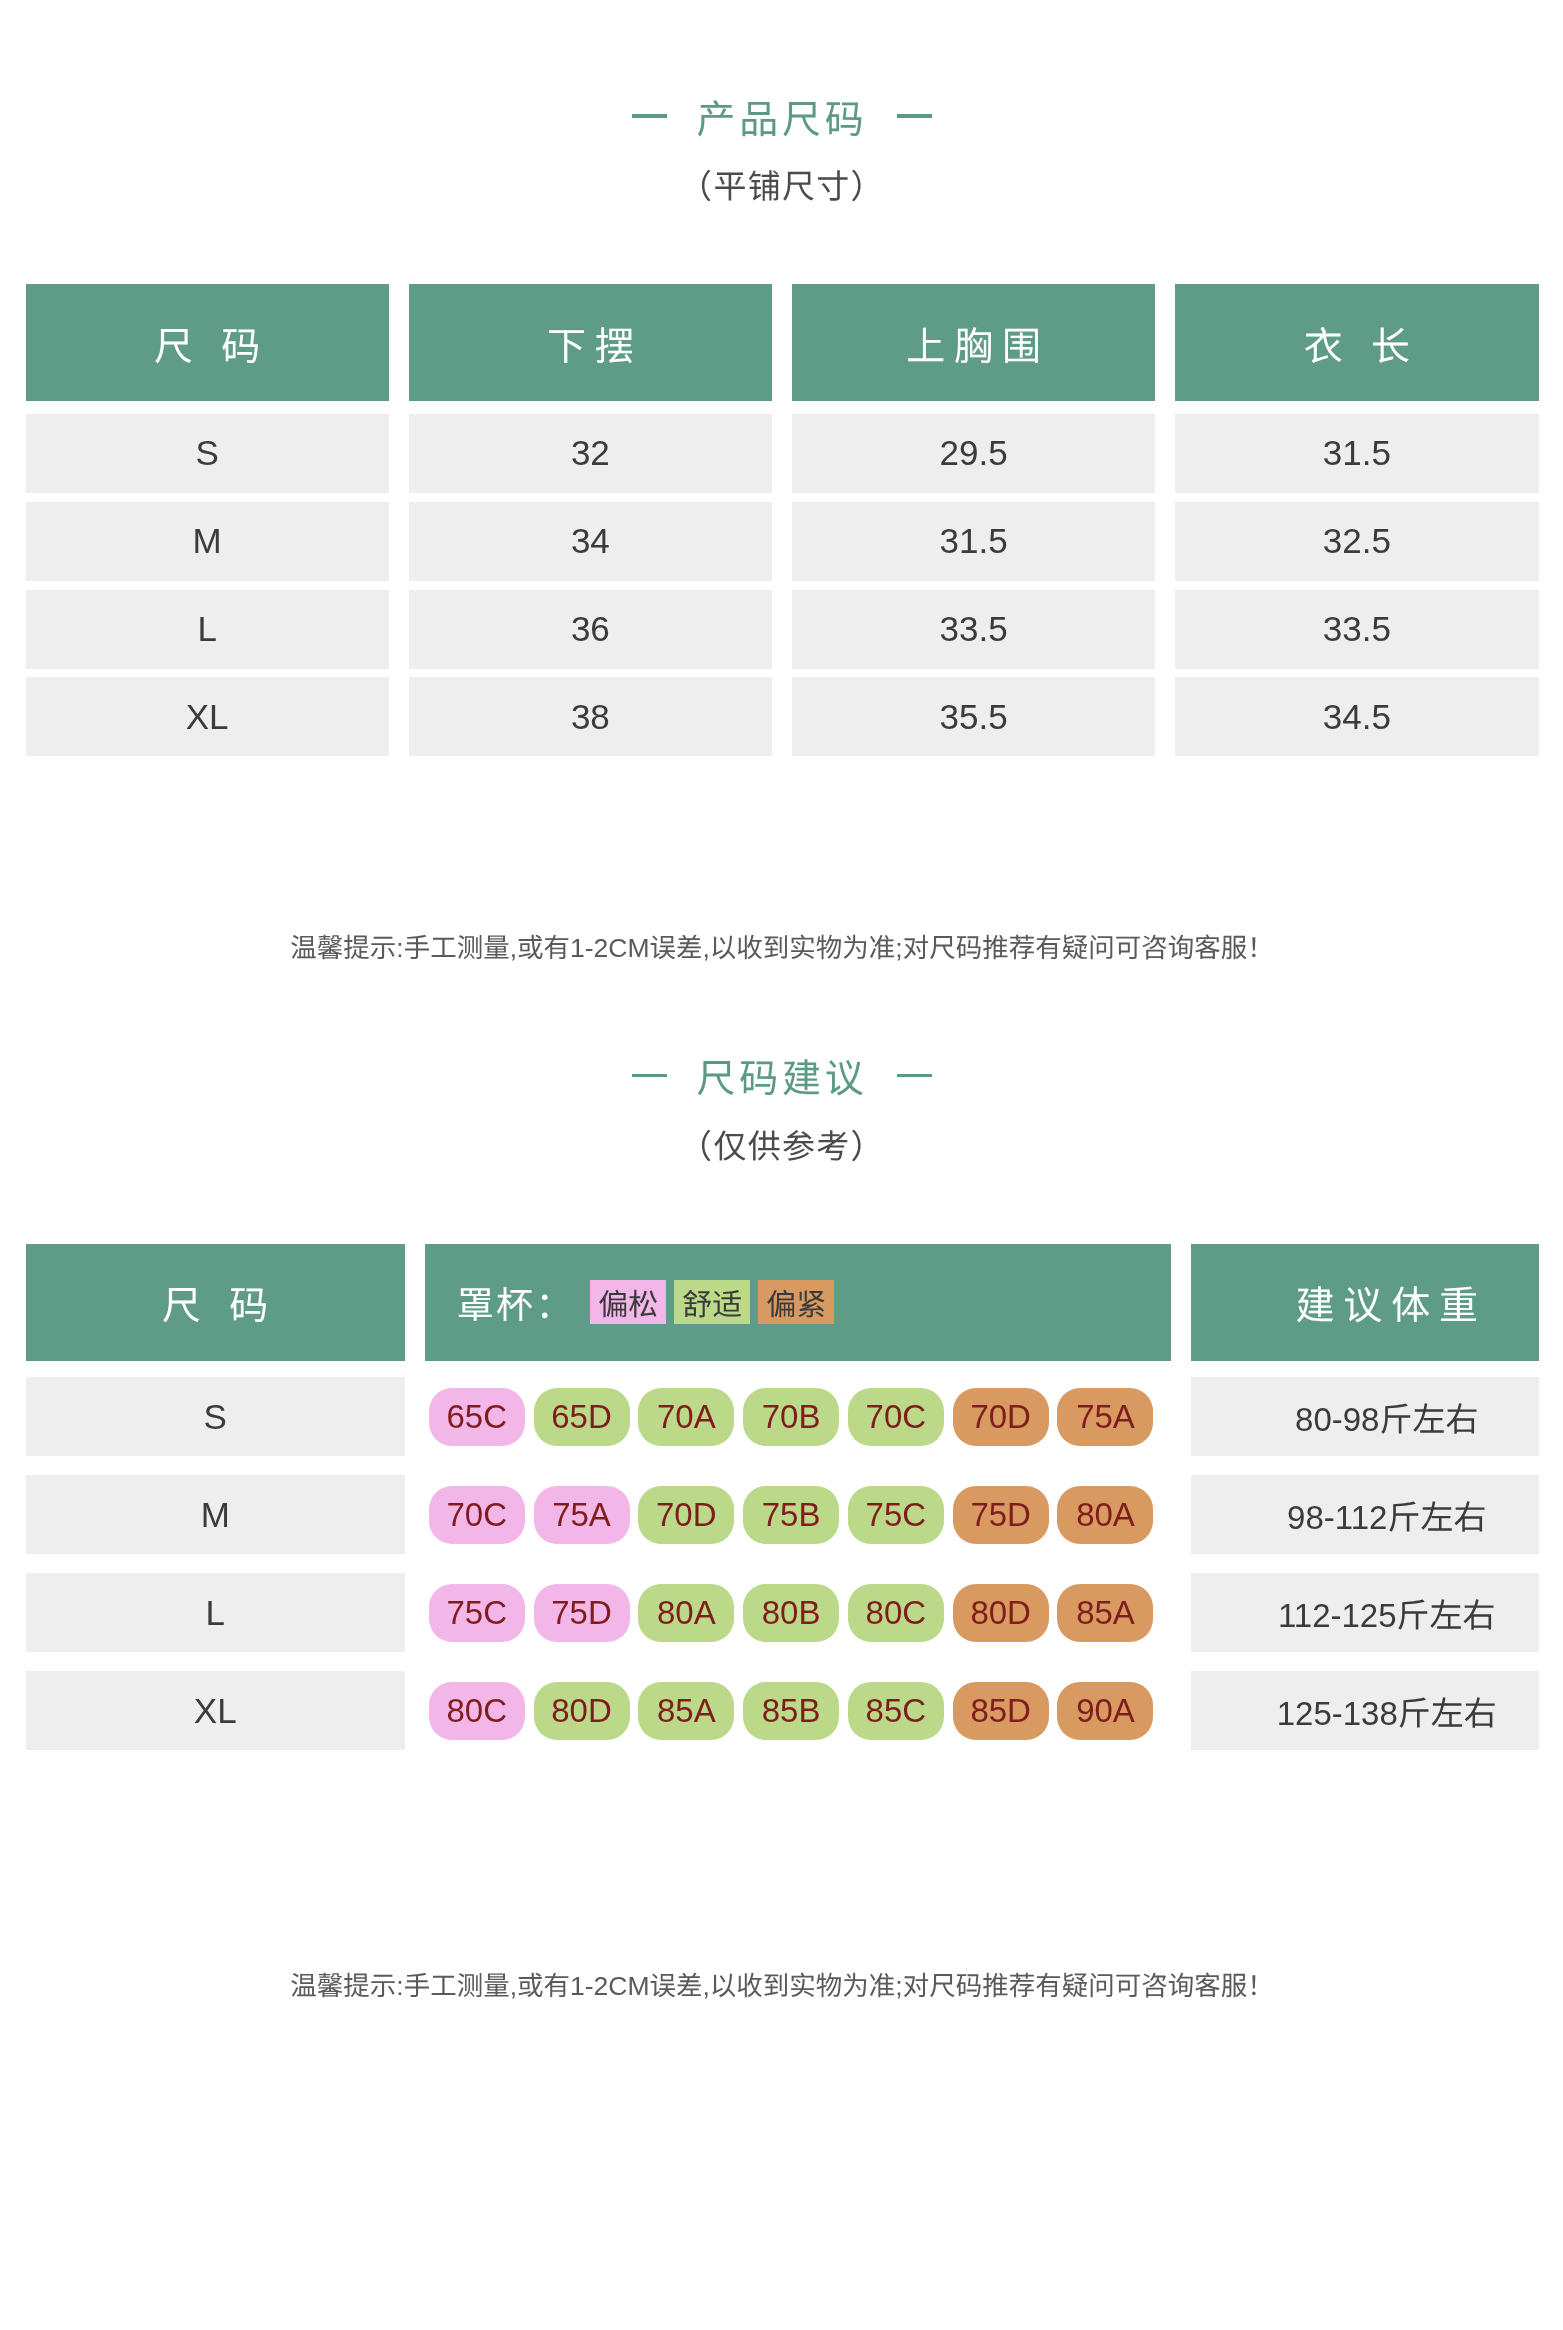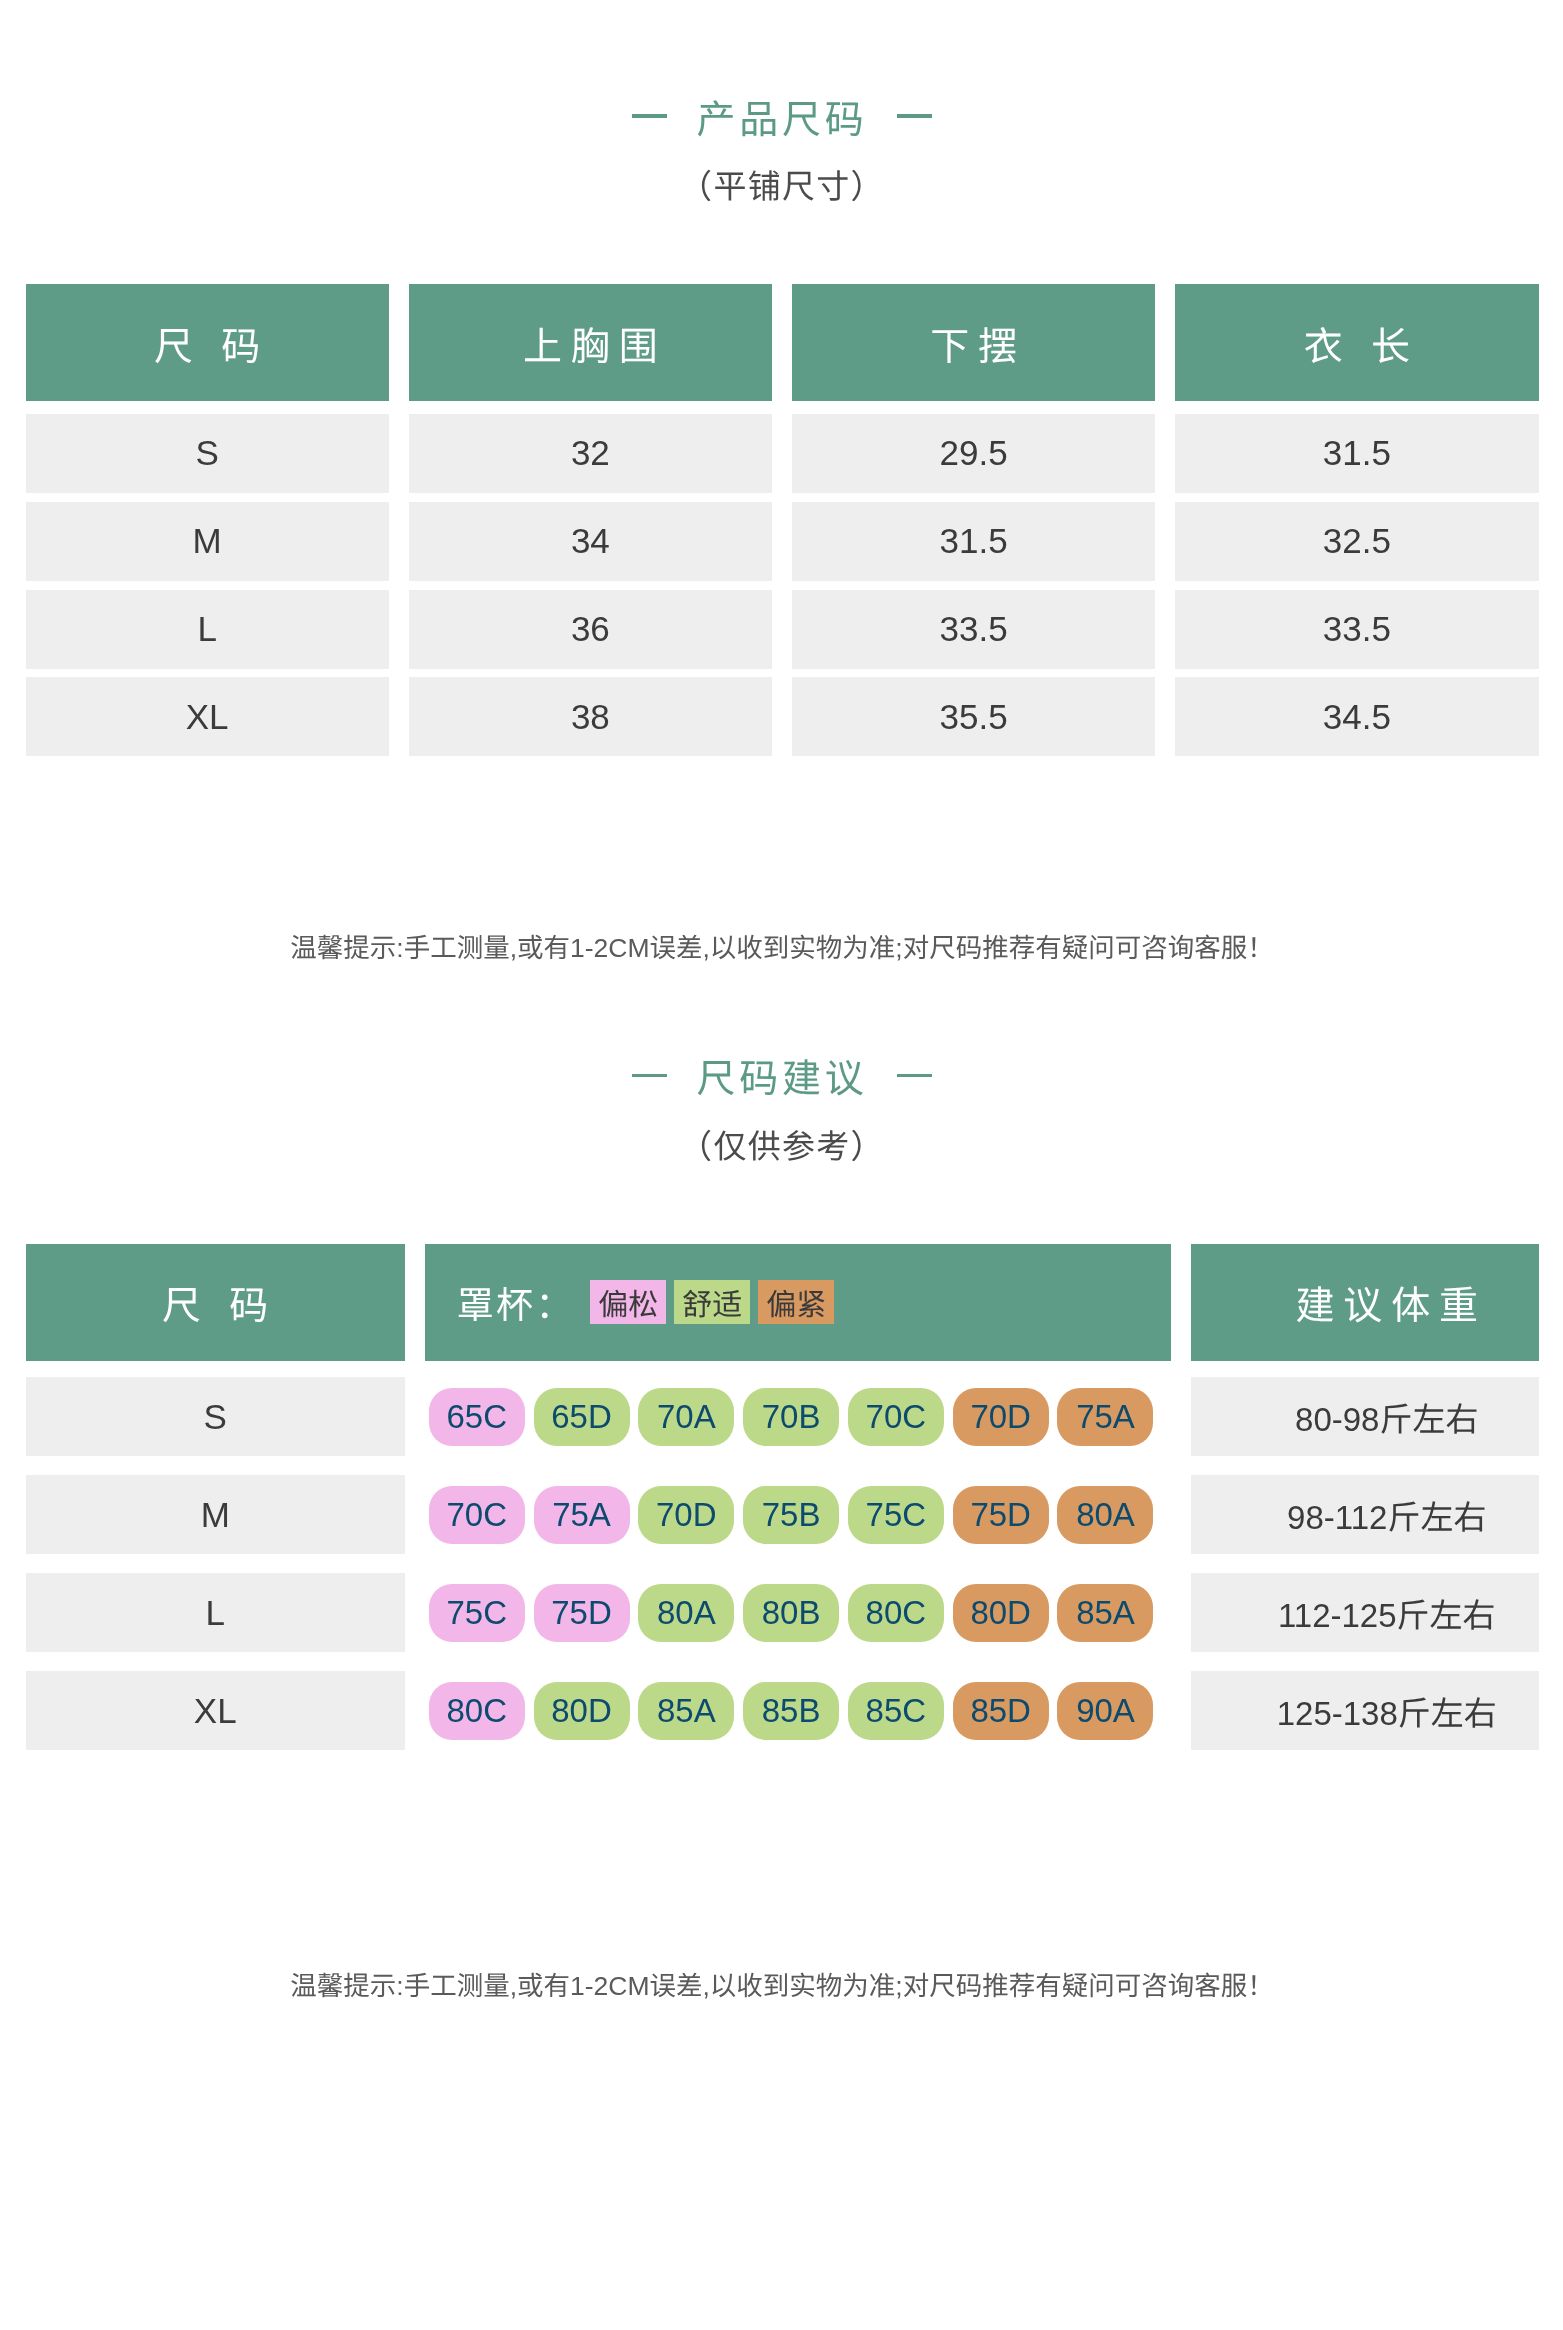--- a/index.html
+++ b/index.html
@@ -150,21 +150,21 @@
     padding-left: 3.8px;
     box-sizing: border-box;
   }
   .cell-chip {
     width: 96px;
     height: 58px;
     display: flex;
     align-items: center;
     justify-content: center;
     font-size: 33px;
-    color: #0c4a6e;
+    color: #7f1d1d;
     box-sizing: border-box;
     border-radius: 23px;
   }
   .td-weight {
     background: #eeeeee;
     height: 79px;
     display: flex;
     align-items: center;
     justify-content: center;
     font-size: 33px;
@@ -182,22 +182,22 @@
       <span class="dash"></span>
       <span>产品尺码</span>
       <span class="dash"></span>
     </div>
     <div class="section-sub">（平铺尺寸）</div>
   </div>
 
   <div class="table" style="margin-top:76px;">
     <div class="thead">
       <div class="th c1">尺 码</div>
+      <div class="th c3">下摆</div>
       <div class="th c2">上胸围</div>
-      <div class="th c3">下摆</div>
       <div class="th c4">衣 长</div>
     </div>
     <div class="tbody">
       <div class="tr">
         <div class="td c1">S</div>
         <div class="td c2">32</div>
         <div class="td c3">29.5</div>
         <div class="td c4">31.5</div>
       </div>
       <div class="tr">

